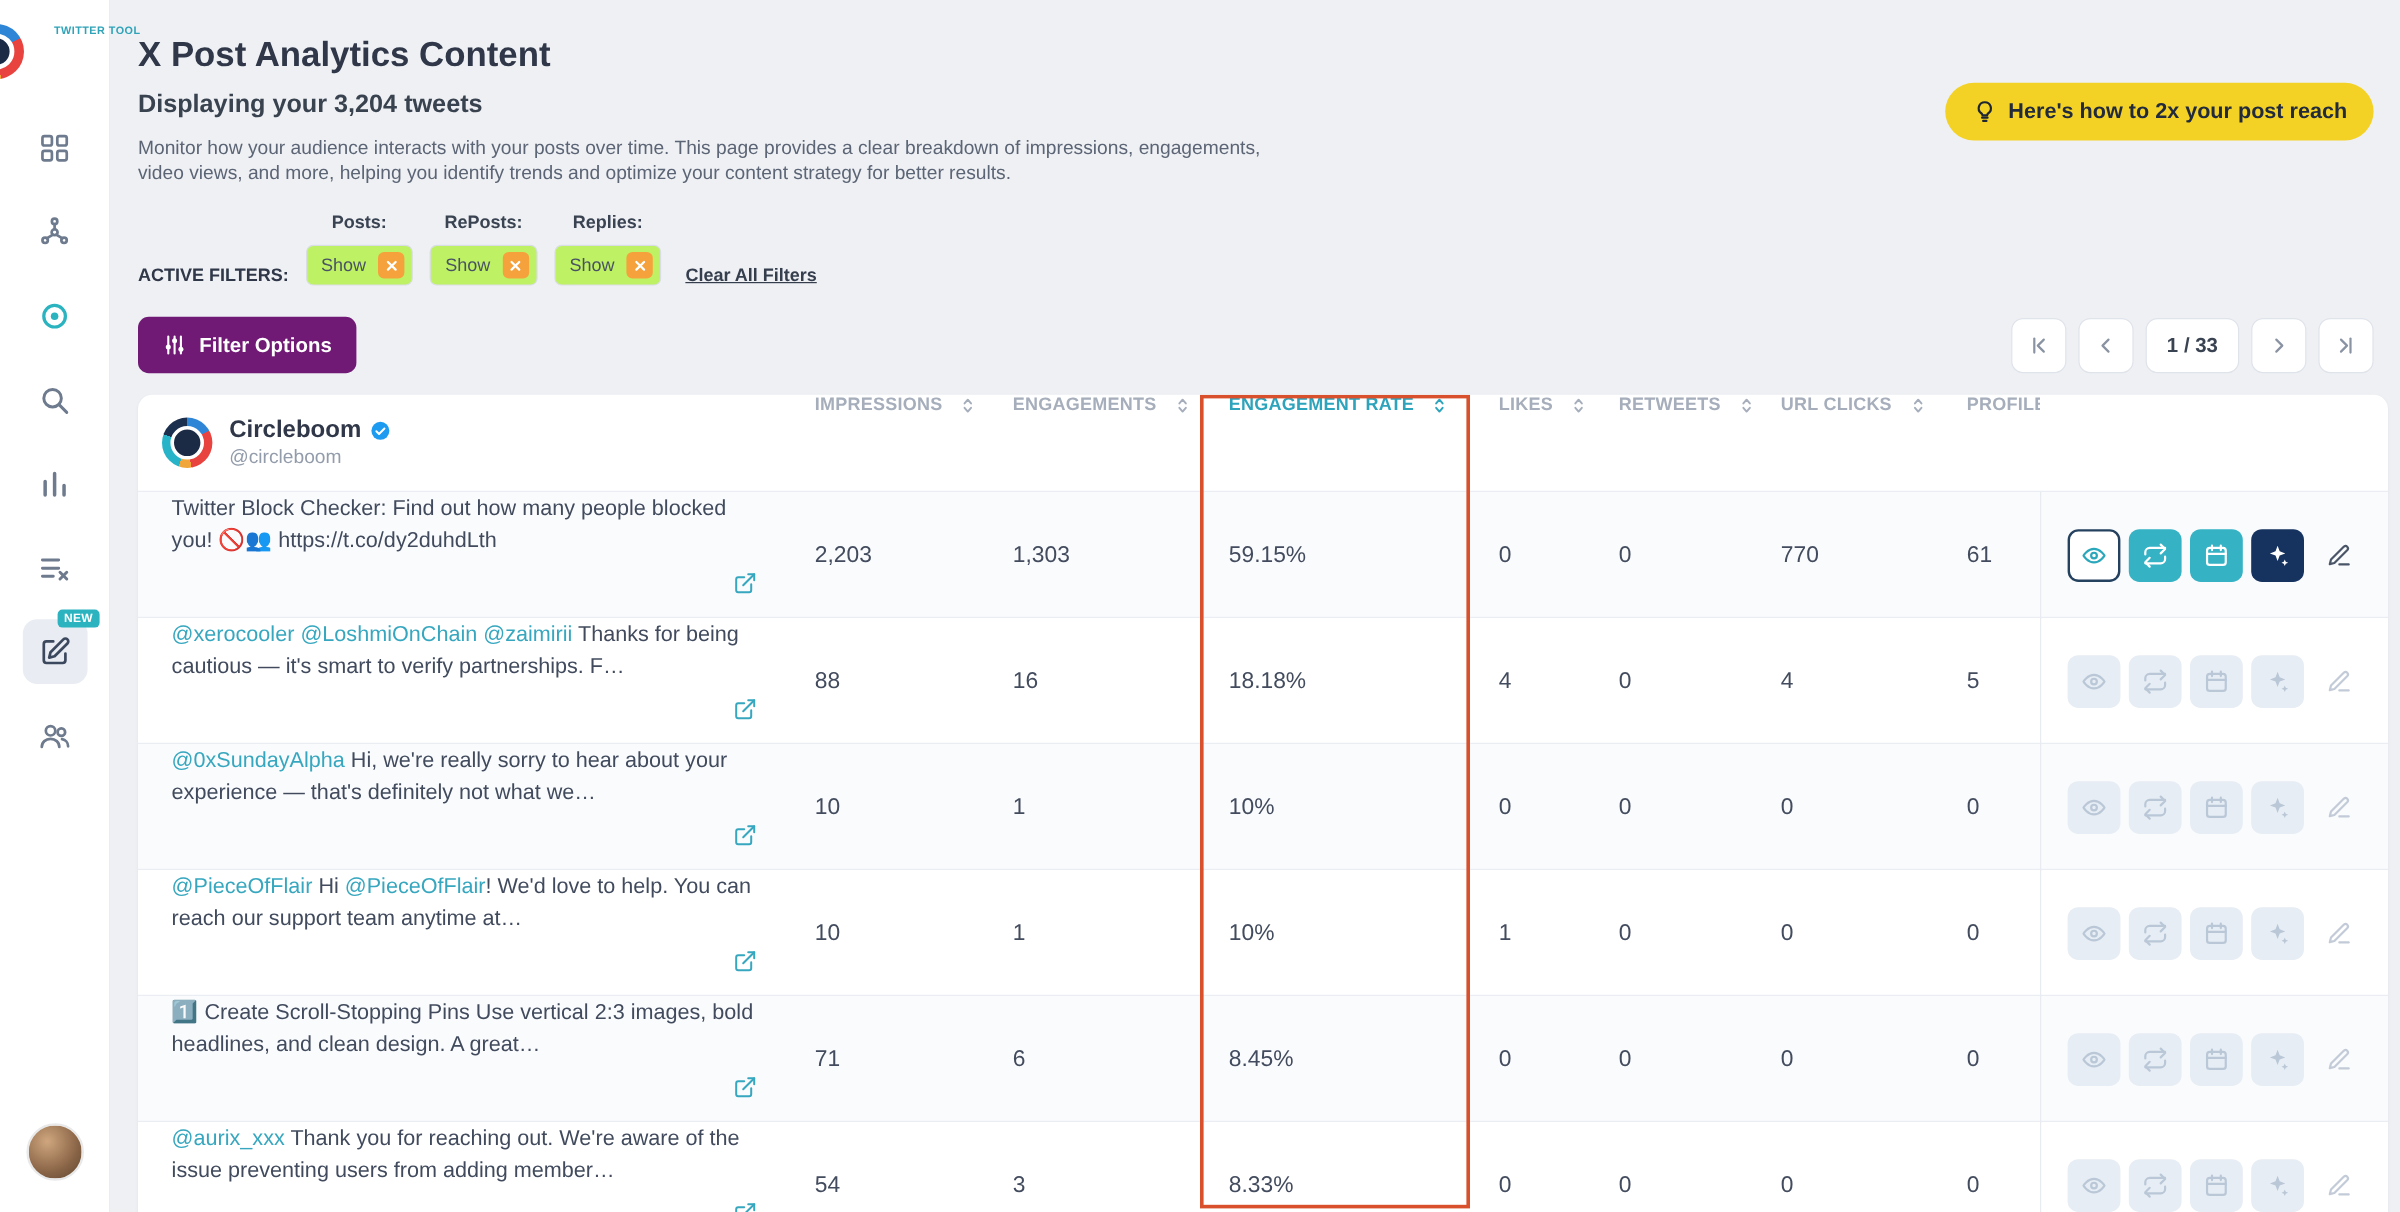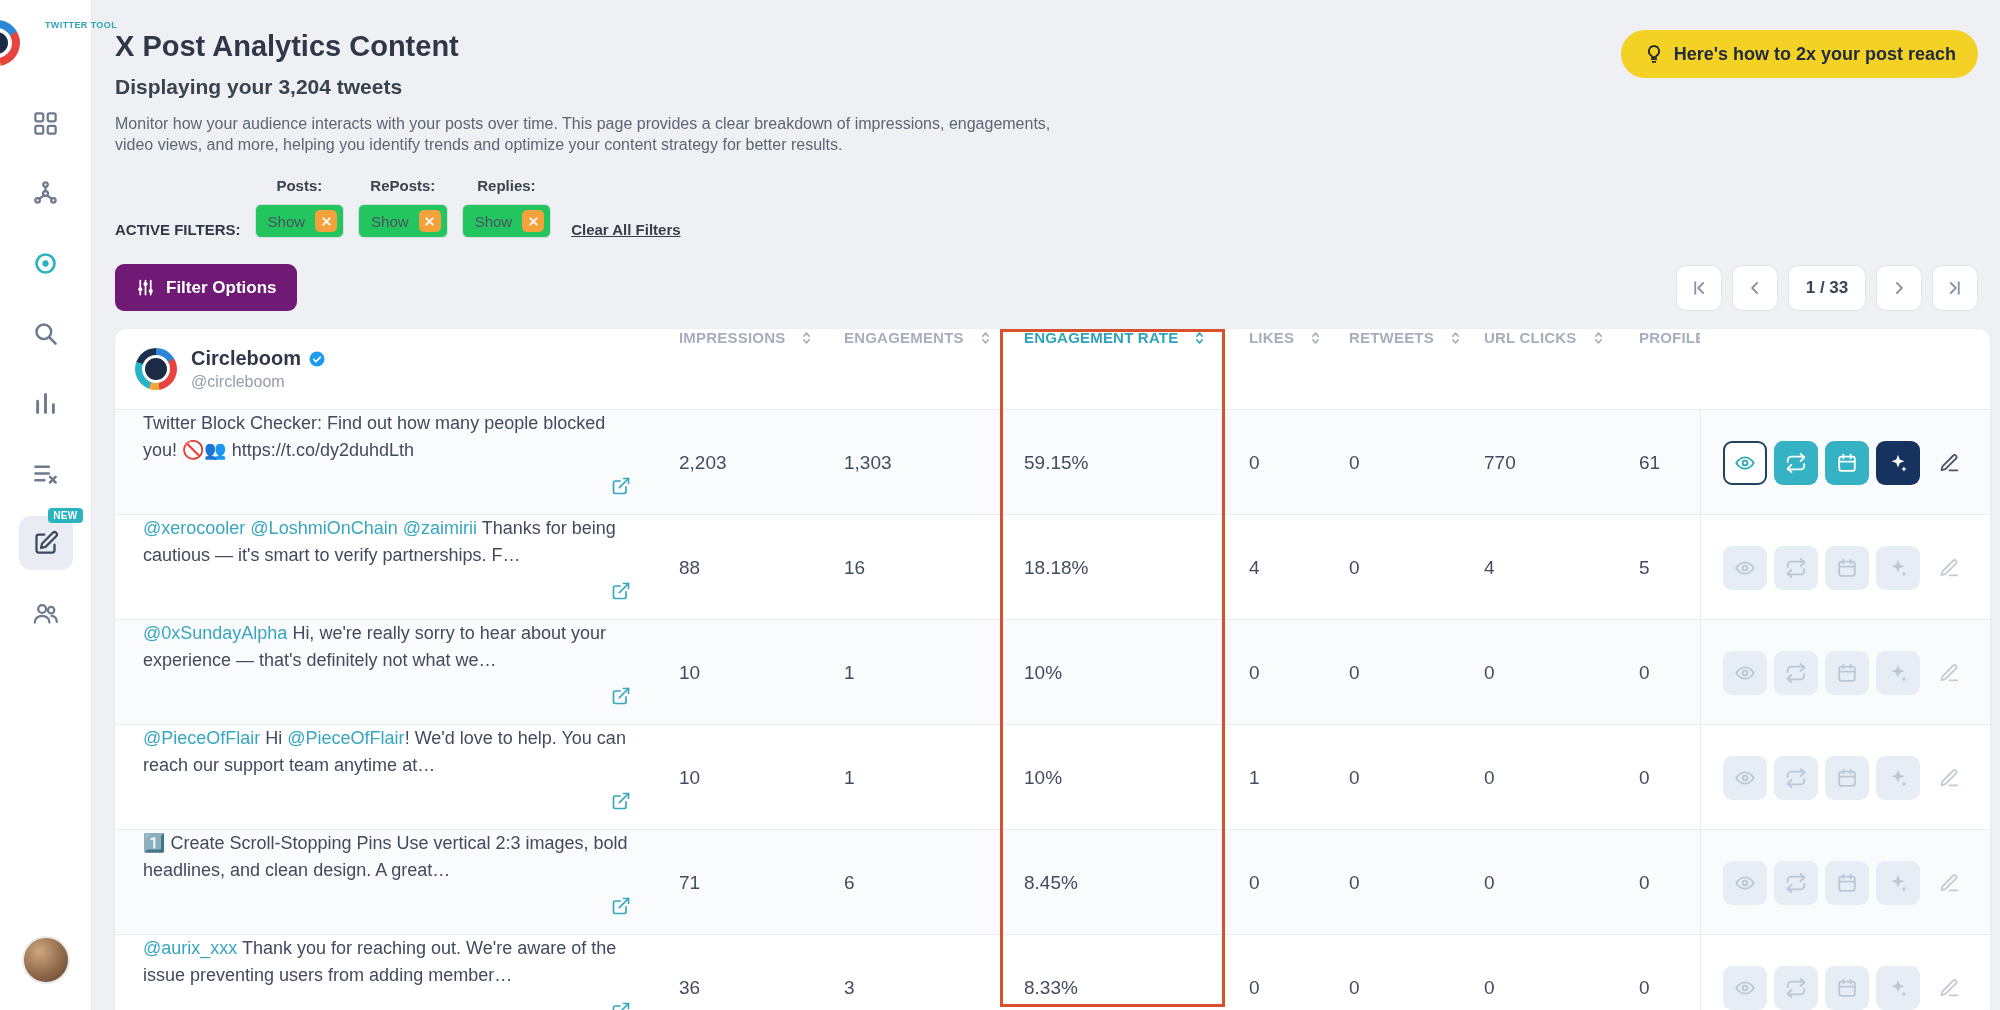--- a/index.html
+++ b/index.html
@@ -42,38 +42,38 @@
   .side-spacer { flex:1; }
   .avatar {
     width:48px; height:48px; border-radius:50%; margin-bottom:26px; cursor:pointer;
     background:radial-gradient(circle at 35% 30%, #cfa67e, #8a6547 60%, #5e4530);
     border:2px solid #e9e9e9;
   }
 
   
   .main { flex:1; min-width:0; display:flex; flex-direction:column; padding:30px 10px 0 23px; }
 
-  .header-row { display:flex; justify-content:space-between; align-items:flex-start; padding-right:12px; }
+  .header-row { display:flex; justify-content:space-between; align-items:center; padding-right:12px; }
   .page-title { font-size:29px; font-weight:700; color:#2f3748; margin:0; }
   .subtitle { margin-top:12px; font-size:21px; font-weight:600; color:#39424f; }
   .subtitle .count { font-weight:800; }
   .description { margin-top:14px; font-size:16px; line-height:21px; color:#5c6575; }
   .promo-btn {
     height:48px; background:#f3d225; border:none; border-radius:26px; cursor:pointer;
     display:flex; align-items:center; gap:9px; padding:0 22px;
     font-family:inherit; font-size:18px; font-weight:700; color:#222b3c; white-space:nowrap;
   }
   .promo-btn svg { width:22px; height:22px; }
 
   .filters-row { margin-top:22px; display:flex; align-items:flex-end; gap:14px; font-size:15px; }
   .filters-label { font-weight:800; color:#2f3748; }
   .fgroup { display:flex; align-items:center; gap:10px;flex-direction:column; }
   .fgroup-label { color:#3a4352; font-weight:600; }
   .chip {
-    display:flex; align-items:center; gap:10px; background:#22c55e; border:1px solid #d9dde4;
+    display:flex; align-items:center; gap:10px; background:#bef264; border:1px solid #d9dde4;
     border-radius:6px; padding:5px 6px 5px 12px; color:#4a5363;
   }
   .chip-x {
     width:22px; height:22px; border-radius:5px; background:#f6a23c; border:none; cursor:pointer;
     display:flex; align-items:center; justify-content:center; padding:0;
   }
   .chip-x svg { width:11px; height:11px; }
   .clear-filters { margin-left:6px; font-weight:700; color:#353e4d; text-decoration:underline; cursor:pointer; }
 
   .toolbar-row { margin-top:26px; display:flex; justify-content:space-between; align-items:center; padding-right:12px; }
@@ -664,21 +664,21 @@
     <div class="tweet-cell">
       <div class="tweet-text"><span class="mention">@aurix_xxx</span><span> Thank you for reaching out. We're aware of the issue preventing users from adding member…</span></div>
       <span class="ext-link">
         <svg viewBox="0 0 24 24" fill="none" stroke="currentColor" stroke-width="2" stroke-linecap="round" stroke-linejoin="round">
                   <path d="M18 13v6a2 2 0 0 1-2 2H5a2 2 0 0 1-2-2V8a2 2 0 0 1 2-2h6"></path>
                   <path d="M15 3h6v6"></path>
                   <path d="M10 14L21 3"></path>
                 </svg>
       </span>
     </div>
-    <div class="metric">36</div>
+    <div class="metric">54</div>
     <div class="metric">3</div>
     <div class="metric">8.33%</div>
     <div class="metric">0</div>
     <div class="metric">0</div>
     <div class="metric">0</div>
     <div class="metric">0</div>
     <div class="actions">
       <button class="act b-view">
                 <svg viewBox="0 0 24 24" fill="none" stroke="currentColor" stroke-width="2" stroke-linecap="round" stroke-linejoin="round">
                   <path d="M2.5 12S6 5.8 12 5.8 21.5 12 21.5 12 18 18.2 12 18.2 2.5 12 2.5 12z"></path>

